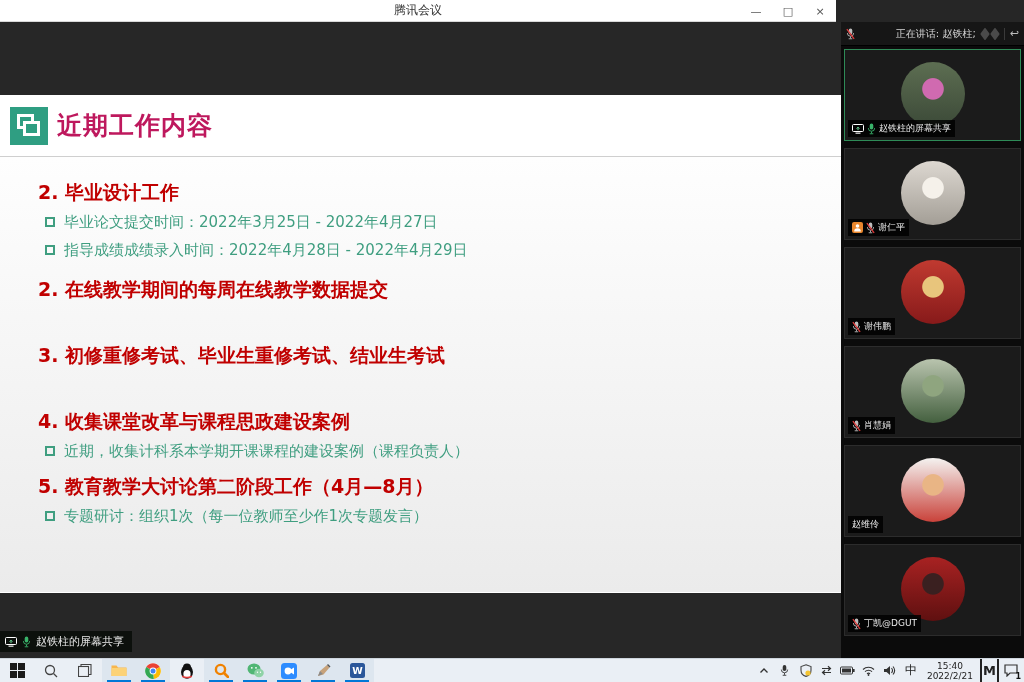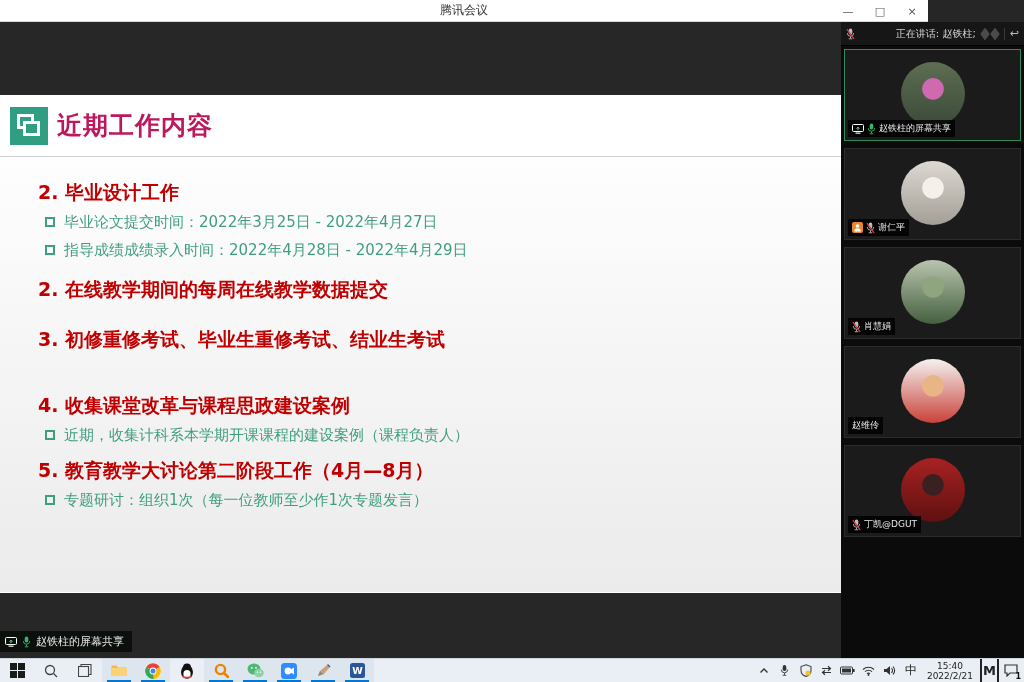--- a/index.html
+++ b/index.html
@@ -1,21 +1,21 @@
 <!DOCTYPE html>
 <html><head>
 <meta charset="utf-8">
 <style>
   * { box-sizing: border-box; margin: 0; padding: 0; }
   html,body { width:1024px; height:682px; overflow:hidden; }
   body { font-family:"DejaVu Sans","Liberation Sans",sans-serif; }
   .app { position:relative; width:1024px; height:682px; background:#262626; }
 
   
-  .titlebar { position:absolute; top:0; left:0; width:928px; height:22px;
+  .titlebar { position:absolute; top:0; left:0; width:836px; height:22px;
     background:#ffffff; border-bottom:1px solid #d8d8d8; display:flex; align-items:center; }
   .titlebar-title { position:absolute; left:0; right:0; text-align:center;
     font-size:12px; color:#333; }
   .win-controls { position:absolute; right:0; top:0; height:22px; display:flex; }
   .win-btn { width:32px; height:22px; display:flex; align-items:center; justify-content:center;
     font-size:11px; color:#555; cursor:default; }
 
   
   .main { position:absolute; top:22px; left:0; width:1024px; height:636px; display:flex; }
   .stage { position:relative; width:841px; height:636px; background:#272727; }
@@ -28,21 +28,21 @@
   .slide-logo { width:38px; height:38px; background:#2f9e82; position:relative; margin-right:9px; }
   .slide-logo .sq1 { position:absolute; left:7px; top:7px; width:17px; height:15px; border:3px solid #fff; background:transparent; }
   .slide-logo .sq2 { position:absolute; left:13px; top:14px; width:17px; height:15px; border:3px solid #fff; background:#2f9e82; }
   .slide-title { font-size:25px; font-weight:bold; color:#be185d; letter-spacing:1px; }
   .slide-body { height:435px; background:linear-gradient(#fefefe, #ebebeb); padding:22px 20px 0 38px; }
   .item-heading { font-size:19px; font-weight:bold; color:#c00000; line-height:26px; margin-bottom:3px; }
   .bullet-row { display:flex; align-items:center; line-height:28px; padding-left:7px; }
   .bullet-square { display:inline-block; width:10px; height:10px; border:2px solid #3f9e80; margin-right:9px; flex:0 0 auto; }
   .bullet-text { font-size:15px; color:#3f9e80; }
   .item2 { margin-top:12px; }
-  .item3 { margin-top:24px; }
+  .item3 { margin-top:40px; }
   .item4 { margin-top:40px; }
   .item5 { margin-top:8px; }
 
   
   .share-pill { position:absolute; left:0; bottom:6px; background:rgba(10,14,10,0.92);
     color:#e8e8e8; font-size:11px; display:flex; align-items:center; gap:5px;
     padding:3px 8px 3px 5px; }
 
   
   .speak-bar { height:24px; background:#161616; display:flex; align-items:center;
@@ -222,20 +222,35 @@
                   <path d="M1.5 5.5a3.5 3.5 0 0 0 7 0" fill="none" stroke="#bdbdbd"></path>
                   <line x1="5" y1="9.3" x2="5" y2="11.3" stroke="#bdbdbd"></line>
                   <line x1="3" y1="11.8" x2="7" y2="11.8" stroke="#bdbdbd"></line>
                   <line x1="1" y1="1" x2="9" y2="12" stroke="#e23b3b" stroke-width="1.4"></line>
                 </svg>
               </span>
               <span>谢仁平</span>
             </div>
           </div>
           <div class="tile">
+            <div class="avatar" style="background: radial-gradient(circle at 50% 42%, rgb(232, 197, 124) 0px, rgb(232, 197, 124) 21%, rgba(0, 0, 0, 0) 23%), linear-gradient(rgb(192, 58, 48), rgb(135, 26, 26));"></div>
+            <div class="name-label">
+              <span class="p-icon">
+                <svg width="9" height="12" viewBox="0 0 10 13">
+                  <rect x="3" y="0.5" width="4" height="6.5" rx="2" fill="#bdbdbd"></rect>
+                  <path d="M1.5 5.5a3.5 3.5 0 0 0 7 0" fill="none" stroke="#bdbdbd"></path>
+                  <line x1="5" y1="9.3" x2="5" y2="11.3" stroke="#bdbdbd"></line>
+                  <line x1="3" y1="11.8" x2="7" y2="11.8" stroke="#bdbdbd"></line>
+                  <line x1="1" y1="1" x2="9" y2="12" stroke="#e23b3b" stroke-width="1.4"></line>
+                </svg>
+              </span>
+              <span>谢伟鹏</span>
+            </div>
+          </div>
+          <div class="tile">
             <div class="avatar" style="background: radial-gradient(circle at 50% 42%, rgb(143, 165, 127) 0px, rgb(143, 165, 127) 21%, rgba(0, 0, 0, 0) 23%), linear-gradient(rgb(185, 196, 174), rgb(68, 96, 63));"></div>
             <div class="name-label">
               <span class="p-icon">
                 <svg width="9" height="12" viewBox="0 0 10 13">
                   <rect x="3" y="0.5" width="4" height="6.5" rx="2" fill="#bdbdbd"></rect>
                   <path d="M1.5 5.5a3.5 3.5 0 0 0 7 0" fill="none" stroke="#bdbdbd"></path>
                   <line x1="5" y1="9.3" x2="5" y2="11.3" stroke="#bdbdbd"></line>
                   <line x1="3" y1="11.8" x2="7" y2="11.8" stroke="#bdbdbd"></line>
                   <line x1="1" y1="1" x2="9" y2="12" stroke="#e23b3b" stroke-width="1.4"></line>
                 </svg>

